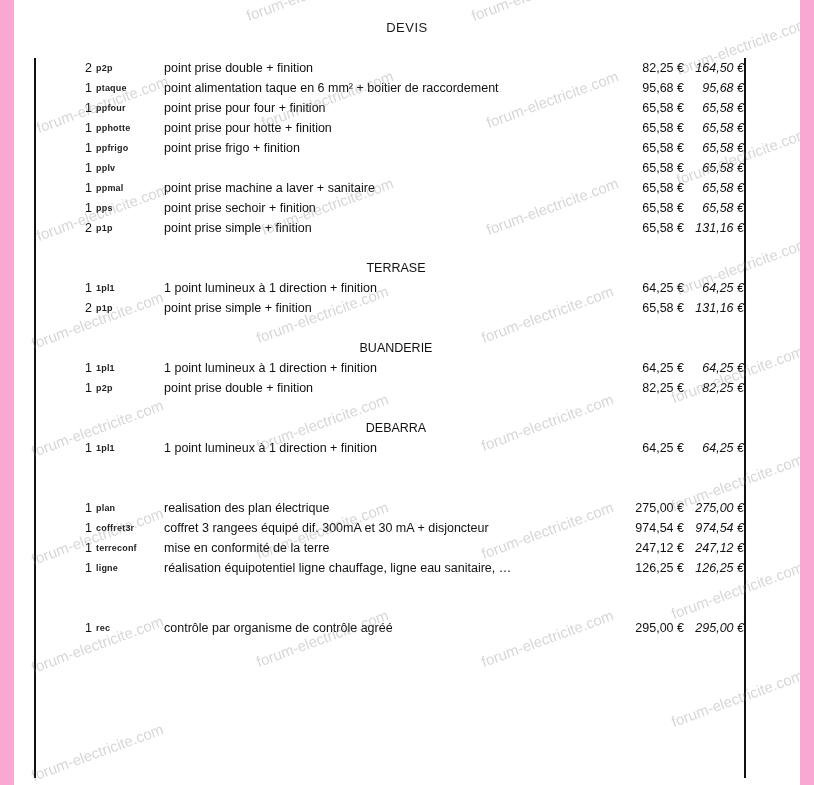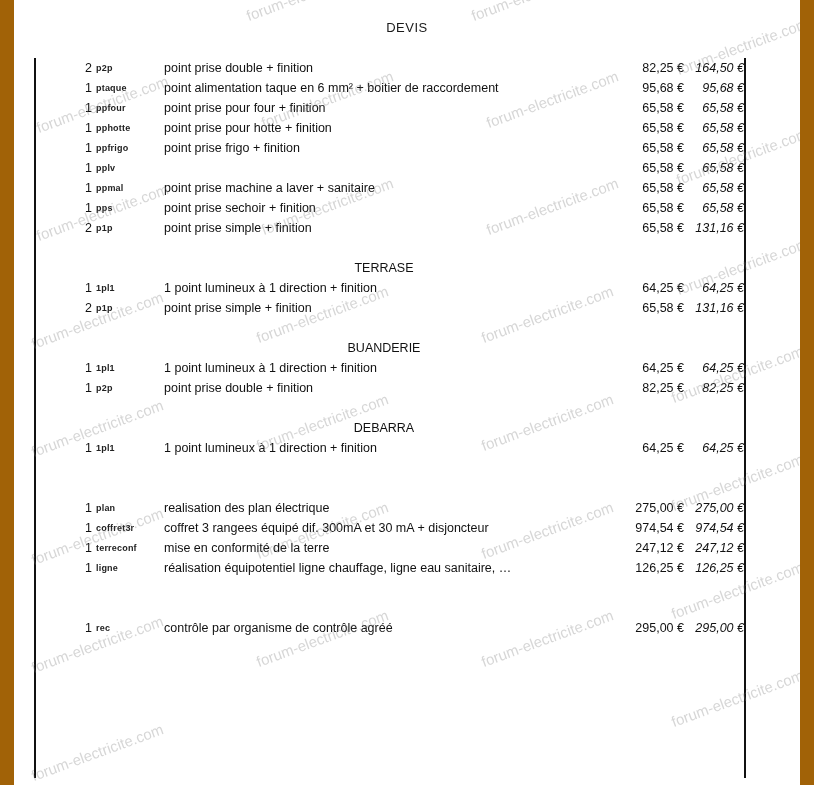--- a/index.html
+++ b/index.html
@@ -10,21 +10,21 @@
   body {
     width: 814px;
     height: 785px;
     overflow: hidden;
     font-family: "Liberation Sans", sans-serif;
   }
   .page-wrap {
     position: relative;
     width: 814px;
     height: 785px;
-    background: #a16207;
+    background: #f9a8d4;
   }
   .page {
     position: absolute;
     left: 14px;
     top: 0;
     width: 786px;
     height: 785px;
     background: #ffffff;
     overflow: hidden;
   }
@@ -101,20 +101,21 @@
     font-style: italic;
   }
   .section-title {
     position: relative;
     height: 20px;
     line-height: 20px;
     text-align: center;
     font-size: 12.5px;
     color: #111;
     width: 700px;
+    padding-left: 12px;
   }
   .section-title span { display: inline-block; }
   
   .wm {
     position: absolute;
     font-size: 15px;
     color: rgba(120,120,120,0.30);
     transform: rotate(-20deg);
     transform-origin: left top;
     white-space: nowrap;

